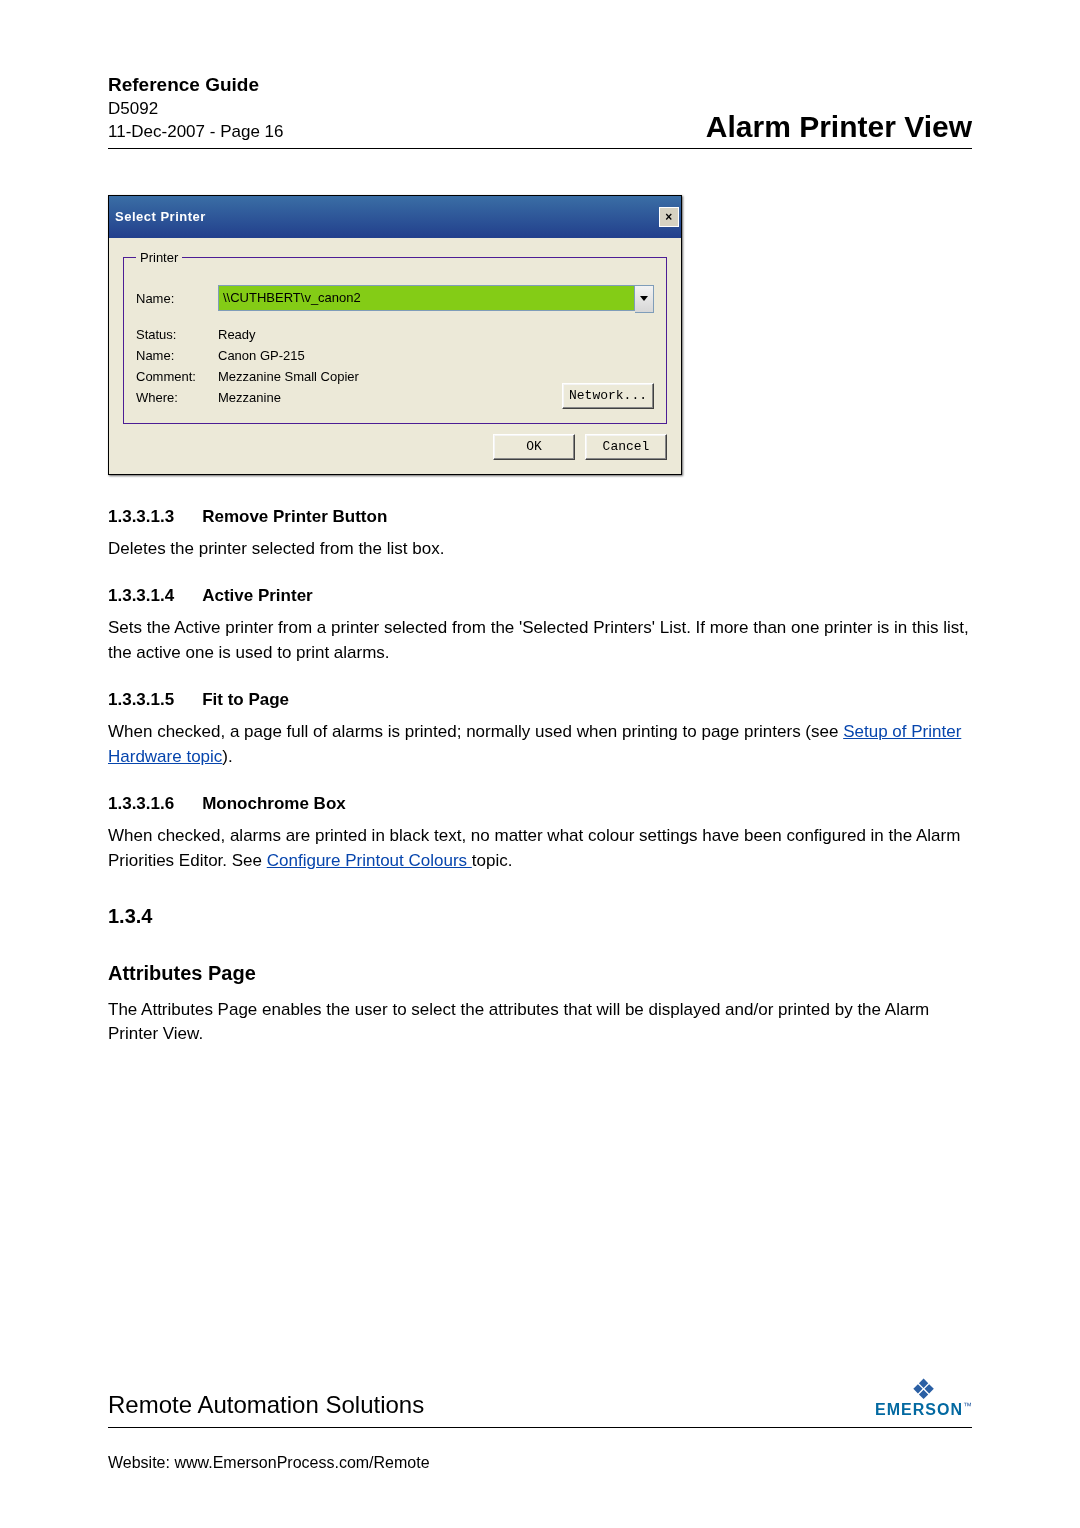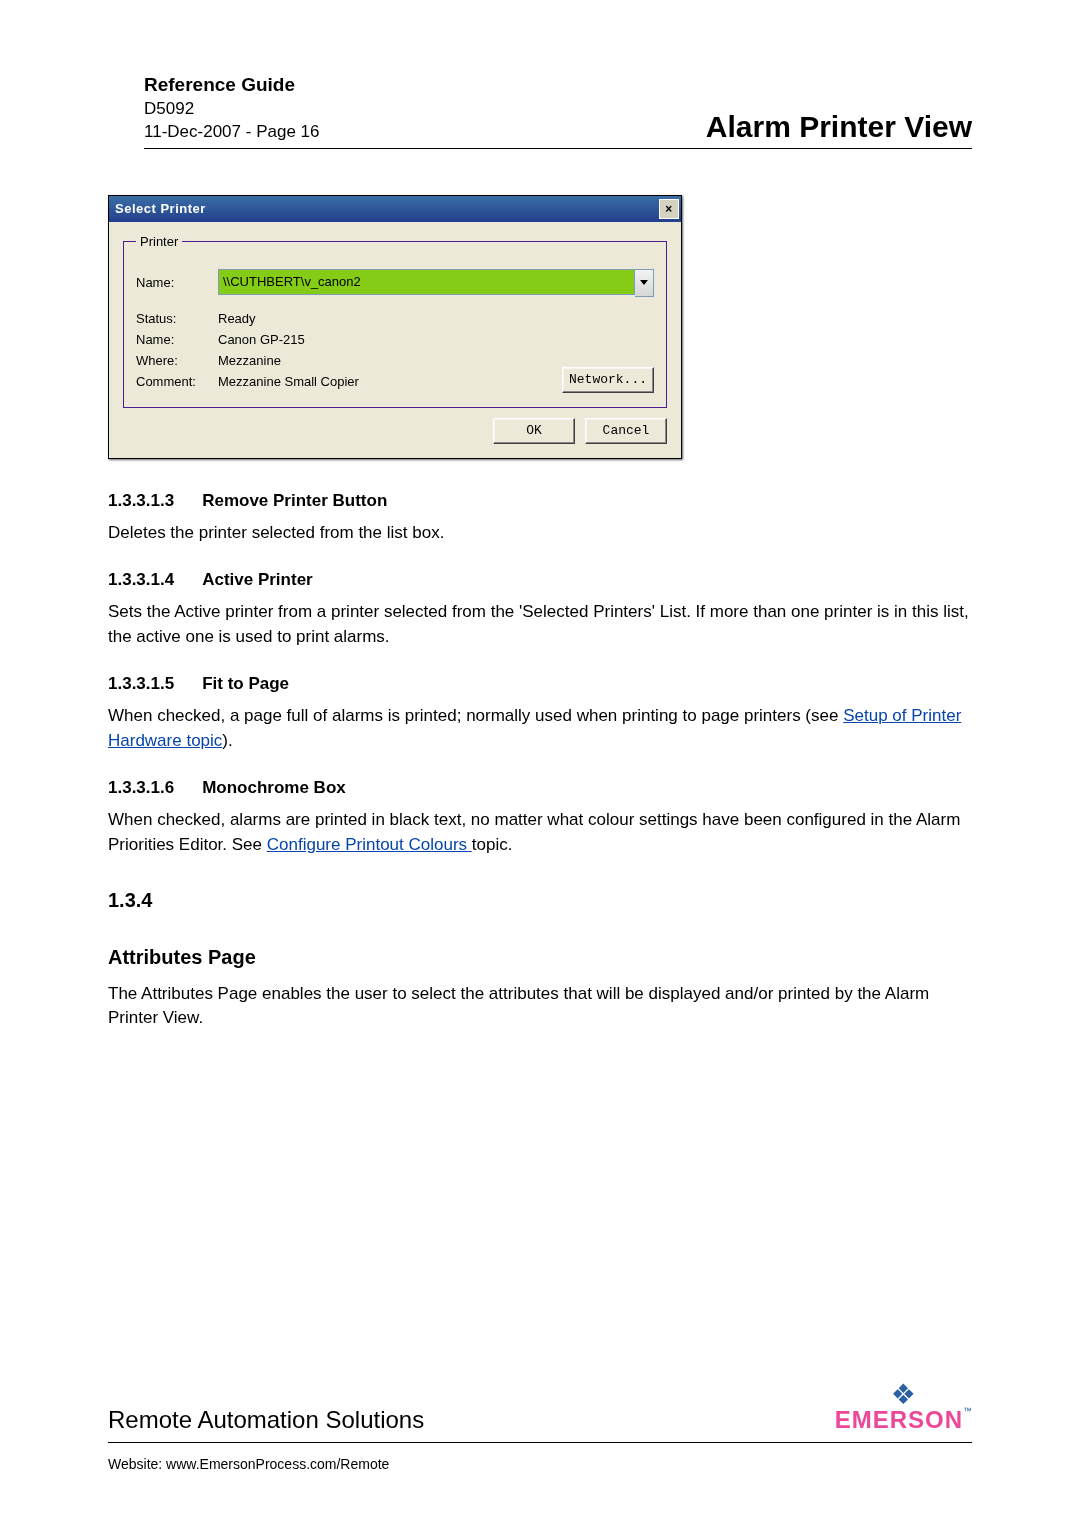--- a/index.html
+++ b/index.html
@@ -1,23 +1,23 @@
 <!DOCTYPE html>
 <html><head>
 <meta charset="utf-8">
 <style>
   body{margin:0;background:#eee;font-family:Arial,Helvetica,sans-serif;color:#000;}
   .page{width:1080px;height:1528px;background:#fff;margin:0 auto;position:relative;box-sizing:border-box;padding:72px 108px 50px 108px;}
-  .hdr{display:flex;justify-content:space-between;align-items:flex-end;border-bottom:1.5px solid #000;padding-bottom:4px;margin-left:36px;}
+  .hdr{display:flex;justify-content:space-between;align-items:flex-end;border-bottom:1.5px solid #000;padding-bottom:4px;}
   .hdr-left{font-size:17px;line-height:1.35;}
   .hdr-left .ref{font-weight:bold;font-size:19px;}
   .hdr-right{font-size:30px;font-weight:bold;white-space:nowrap;}
   
   .dlg{width:572px;margin:46px 0 30px 0;border:1px solid #000;box-shadow:1px 1px 2px rgba(0,0,0,.6);background:#ece9d8;font-family:Tahoma,Arial,sans-serif;font-size:13px;color:#000;}
-  .tbar{height:26px;background:linear-gradient(#3a6ea5,#223f8c);color:#fff;display:flex;align-items:center;justify-content:space-between;padding:0 2px 0 6px;font-weight:bold;letter-spacing:.5px;}
+  .tbar{height:42px;background:linear-gradient(#3a6ea5,#223f8c);color:#fff;display:flex;align-items:center;justify-content:space-between;padding:0 2px 0 6px;font-weight:bold;letter-spacing:.5px;}
   .tbar-title{font-size:13px;}
   .tbar-close{width:18px;height:18px;background:#d6d2c2;border:1px solid #fff;color:#000;display:flex;align-items:center;justify-content:center;font-weight:bold;font-size:12px;line-height:1;cursor:default;}
   .dlg-body{padding:12px 14px 14px 14px;}
   fieldset.grp{border:1px solid #4c1d95;padding:10px 12px 14px 12px;margin:0;}
   fieldset.grp legend{padding:0 4px;font-size:13px;}
   .row{display:flex;align-items:center;margin:6px 0;}
   .lbl{width:82px;flex:none;}
   .combo{flex:1;display:flex;}
   .combo-field{flex:1;background:#84cc16;border:1px solid #7f9db9;height:20px;font-size:13px;padding:2px 4px;font-family:Tahoma,Arial,sans-serif;}
   .combo-btn{width:18px;height:26px;border:1px solid #7f9db9;border-left:none;background:linear-gradient(#f3f3f3,#d7d7d7);display:flex;align-items:center;justify-content:center;}
@@ -30,23 +30,23 @@
   .h4{font-weight:bold;display:flex;gap:28px;margin-top:22px;margin-bottom:8px;}
   .h3{font-weight:bold;font-size:20px;display:flex;gap:28px;margin-top:28px;margin-bottom:10px;flex-direction:column;}
   a.link{color:#0645ad;text-decoration:underline;}
   
   .ftr{position:absolute;left:108px;right:108px;bottom:56px;}
   .ftr-line{border-top:1.5px solid #000;margin-top:8px;padding-top:6px;}
   .ftr-flex{display:flex;justify-content:space-between;align-items:flex-end;}
   .ras{font-size:24px;}
   .logo{display:flex;flex-direction:column;align-items:center;}
   .logo-mark{font-size:28px;color:#2a5fa4;line-height:.8;}
-  .logo-text{font-size:24px;font-weight:bold;color:#ec4899;letter-spacing:1px;}
+  .logo-text{font-size:16px;font-weight:bold;color:#0369a1;letter-spacing:1px;}
   .tm{font-size:9px;vertical-align:top;color:#2a5fa4;}
-  .website{font-size:14px;margin-top:7px;}
+  .website{font-size:16px;margin-top:20px;}
 </style>
 </head>
 <body>
 
 <div class="page">
 
   <div class="hdr">
     <div class="hdr-left">
       <div class="ref">Reference Guide</div>
       <div>D5092</div>
@@ -78,26 +78,26 @@
 
         <div class="row" style="margin-top:14px;">
           <span class="lbl">Status:</span>
           <span>Ready</span>
         </div>
         <div class="row">
           <span class="lbl">Name:</span>
           <span>Canon GP-215</span>
         </div>
         <div class="row">
+          <span class="lbl">Comment:</span>
+          <span>Mezzanine Small Copier</span>
+        </div>
+        <div class="row">
           <span class="lbl">Where:</span>
           <span>Mezzanine</span>
-        </div>
-        <div class="row">
-          <span class="lbl">Comment:</span>
-          <span>Mezzanine Small Copier</span>
         </div>
 
         <div class="net-row">
           <button class="btn">Network...</button>
         </div>
       </fieldset>
 
       <div class="btn-row">
         <button class="btn">OK</button>
         <button class="btn">Cancel</button>

